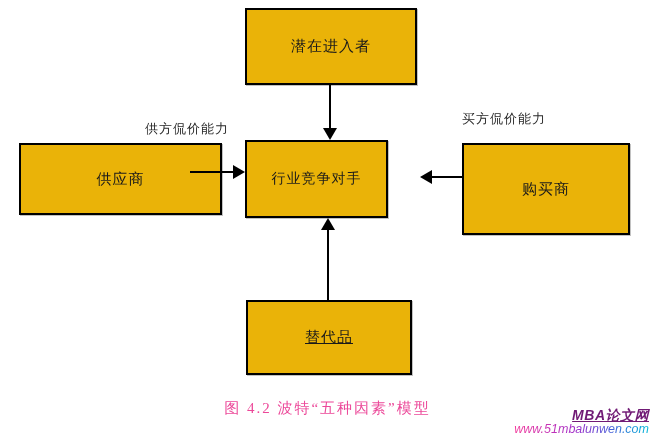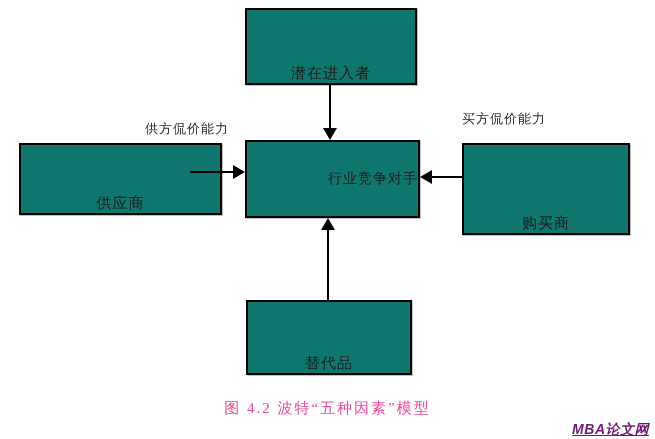--- a/index.html
+++ b/index.html
@@ -13,35 +13,35 @@
     height: 439px;
     background: #ffffff;
     font-family: "Liberation Serif", "DejaVu Serif", serif;
     color: #1a1a1a;
     overflow: hidden;
   }
   .box {
     position: absolute;
     box-sizing: border-box;
     border: 2px solid #000000;
-    background: #0f766e;
+    background: #eab308;
     display: flex;
-    align-items: flex-end;
+    align-items: center;
     justify-content: center;
     font-size: 15px;
     letter-spacing: 1px;
     box-shadow: 1px 1px 0 rgba(120,120,120,0.45);
   }
   #box-potential-entrants { left: 245px; top: 8px;   width: 172px; height: 77px; }
   #box-suppliers          { left: 19px;  top: 143px; width: 203px; height: 72px; }
-  #box-competitors        { left: 245px; top: 140px; width: 175px; height: 78px;
+  #box-competitors        { left: 245px; top: 140px; width: 143px; height: 78px;
                             flex-direction: column; justify-content: center; gap: 28px;
                             font-size: 14px; }
   #box-buyers             { left: 462px; top: 143px; width: 168px; height: 92px; }
-  #box-substitutes        { left: 246px; top: 300px; width: 166px; height: 75px; }
+  #box-substitutes        { left: 246px; top: 300px; width: 166px; height: 75px; text-decoration: underline; }
 
   .competitor-line { line-height: 1; }
 
   .float-label {
     position: absolute;
     font-size: 13px;
     letter-spacing: 1px;
     color: #2a2a2a;
     white-space: nowrap;
   }
@@ -156,15 +156,16 @@
   <div class="arrow-line-v" id="arrow-bottom-line"></div>
   <div class="arrow-head" id="arrow-bottom-head"></div>
 
   <div class="float-label" id="label-supplier-power">供方侃价能力</div>
   <div class="float-label" id="label-buyer-power">买方侃价能力</div>
 
   <div id="caption">图 4.2 波特“五种因素”模型</div>
 
   <div id="watermark">
     <div id="watermark-name">MBA论文网</div>
+    <div id="watermark-url">www.51mbalunwen.com</div>
   </div>
 
 </div>
 
 </body></html>

